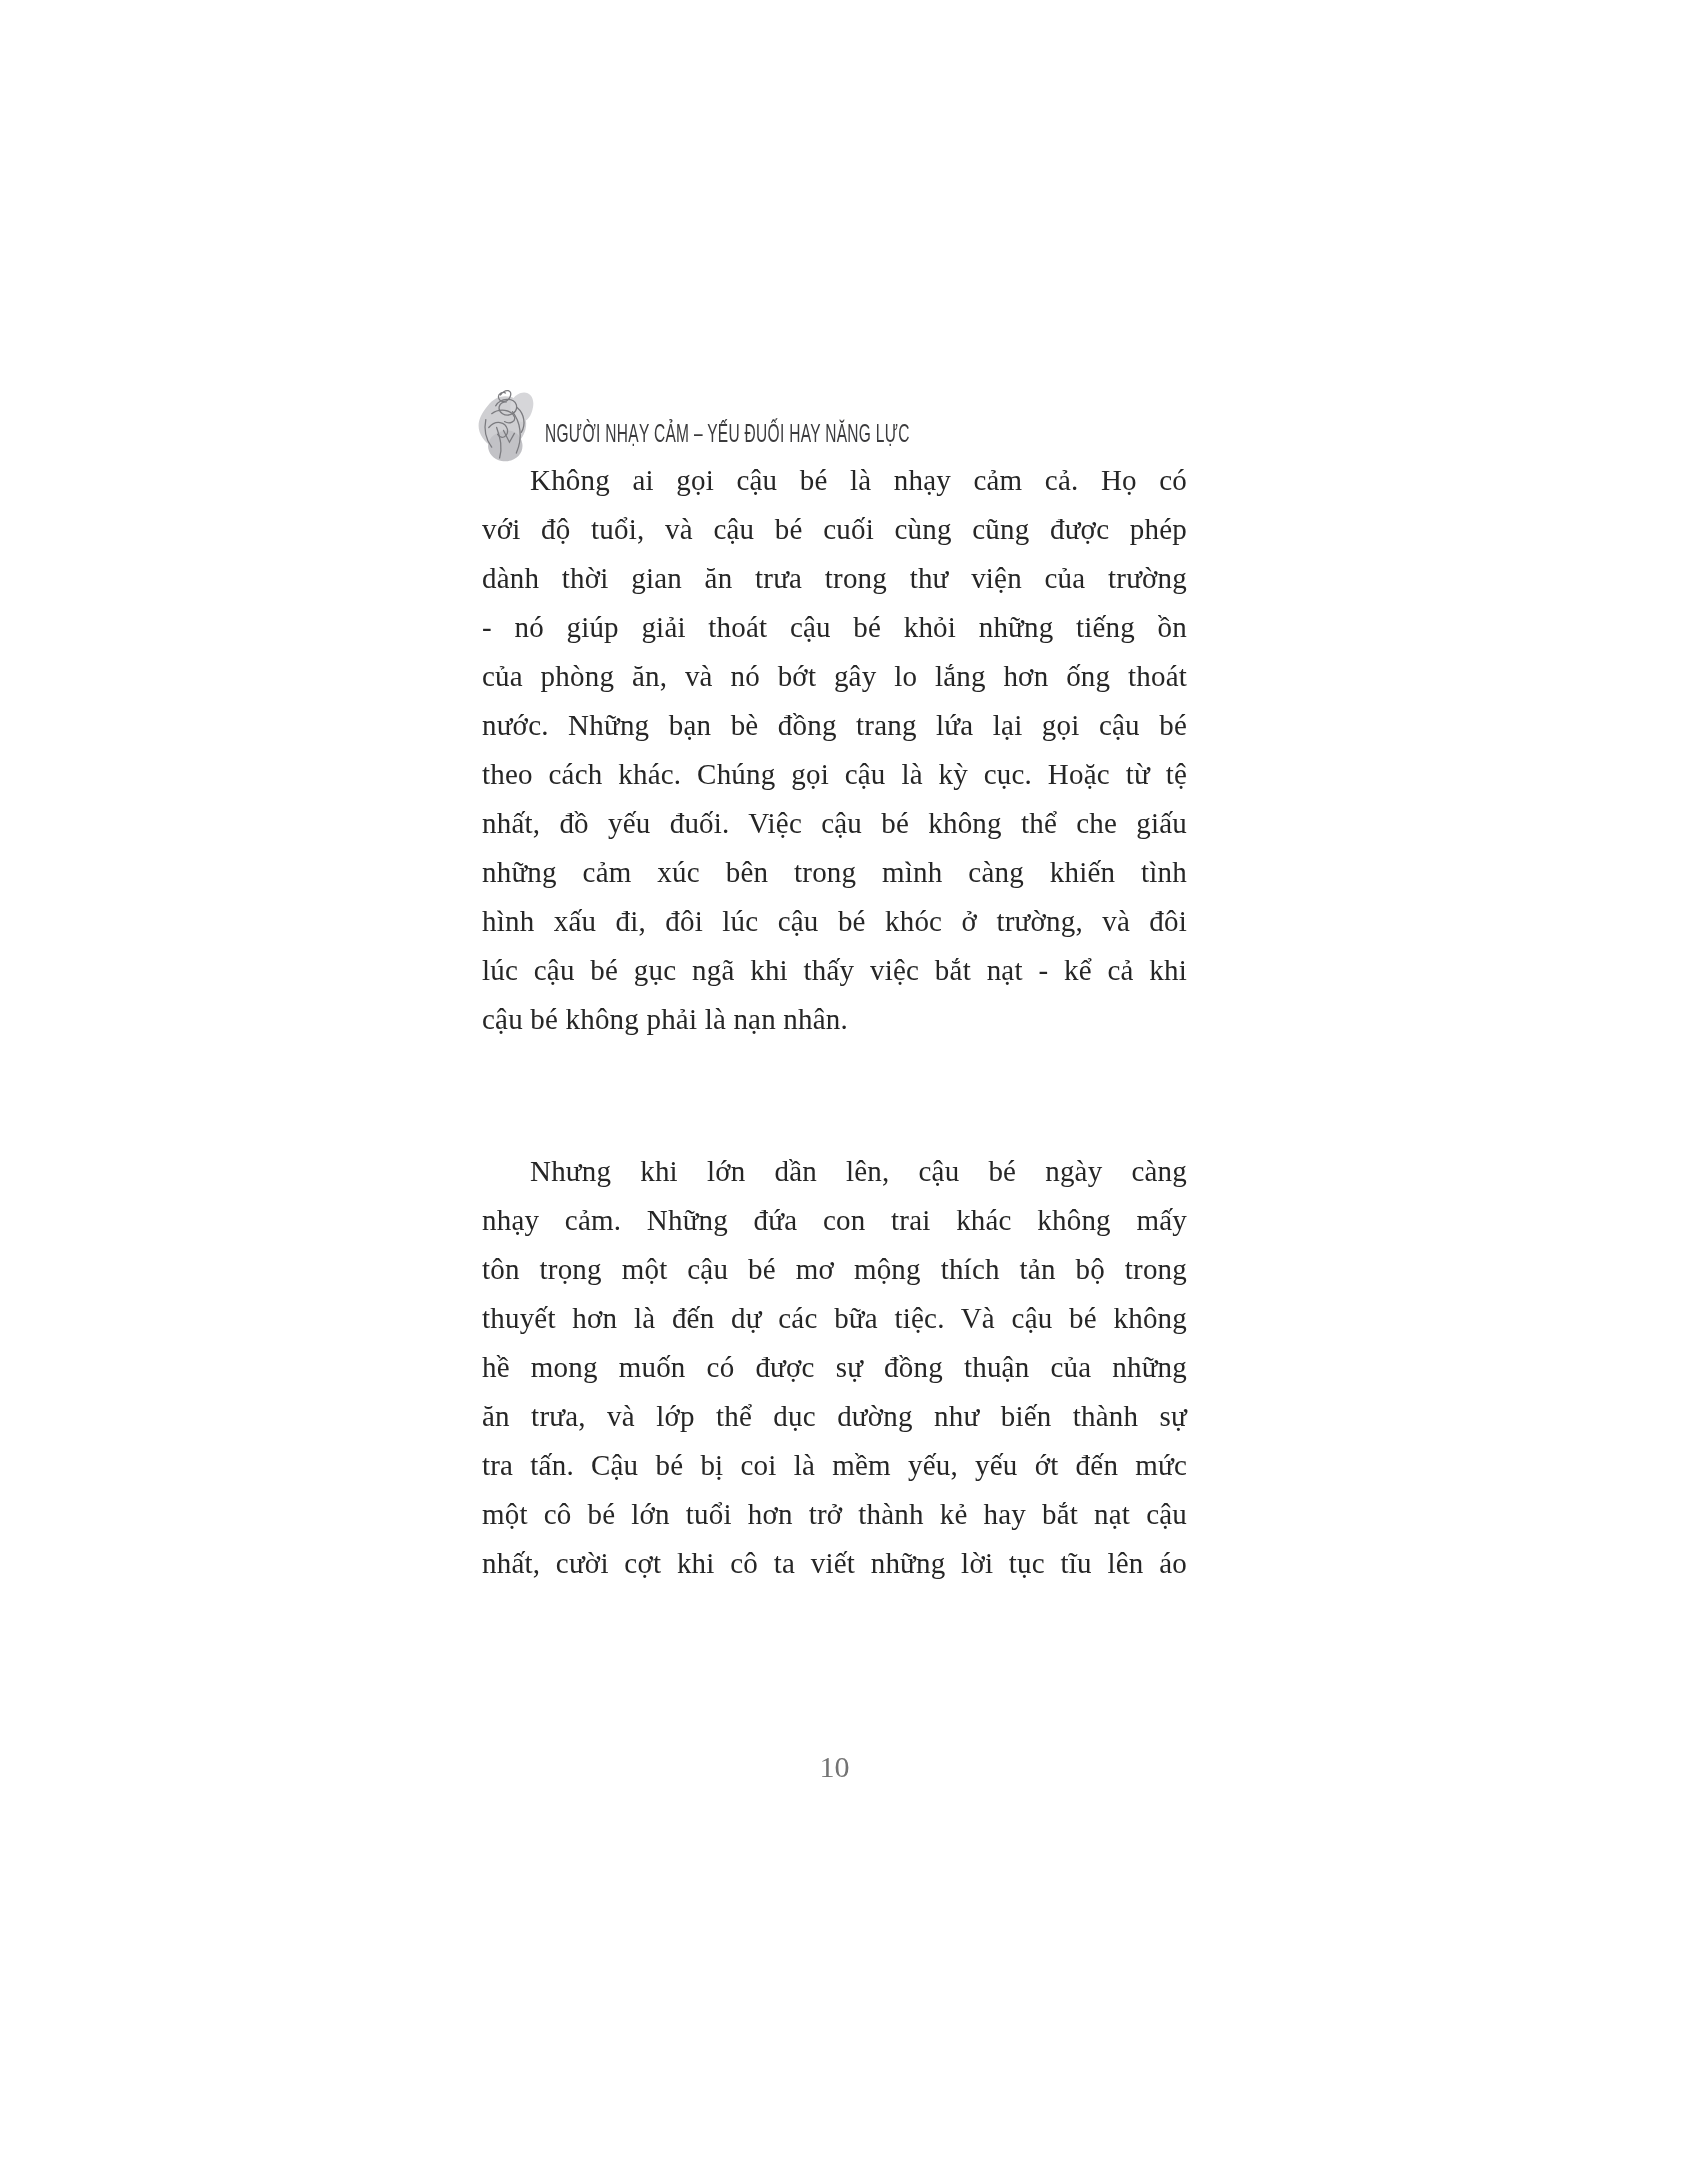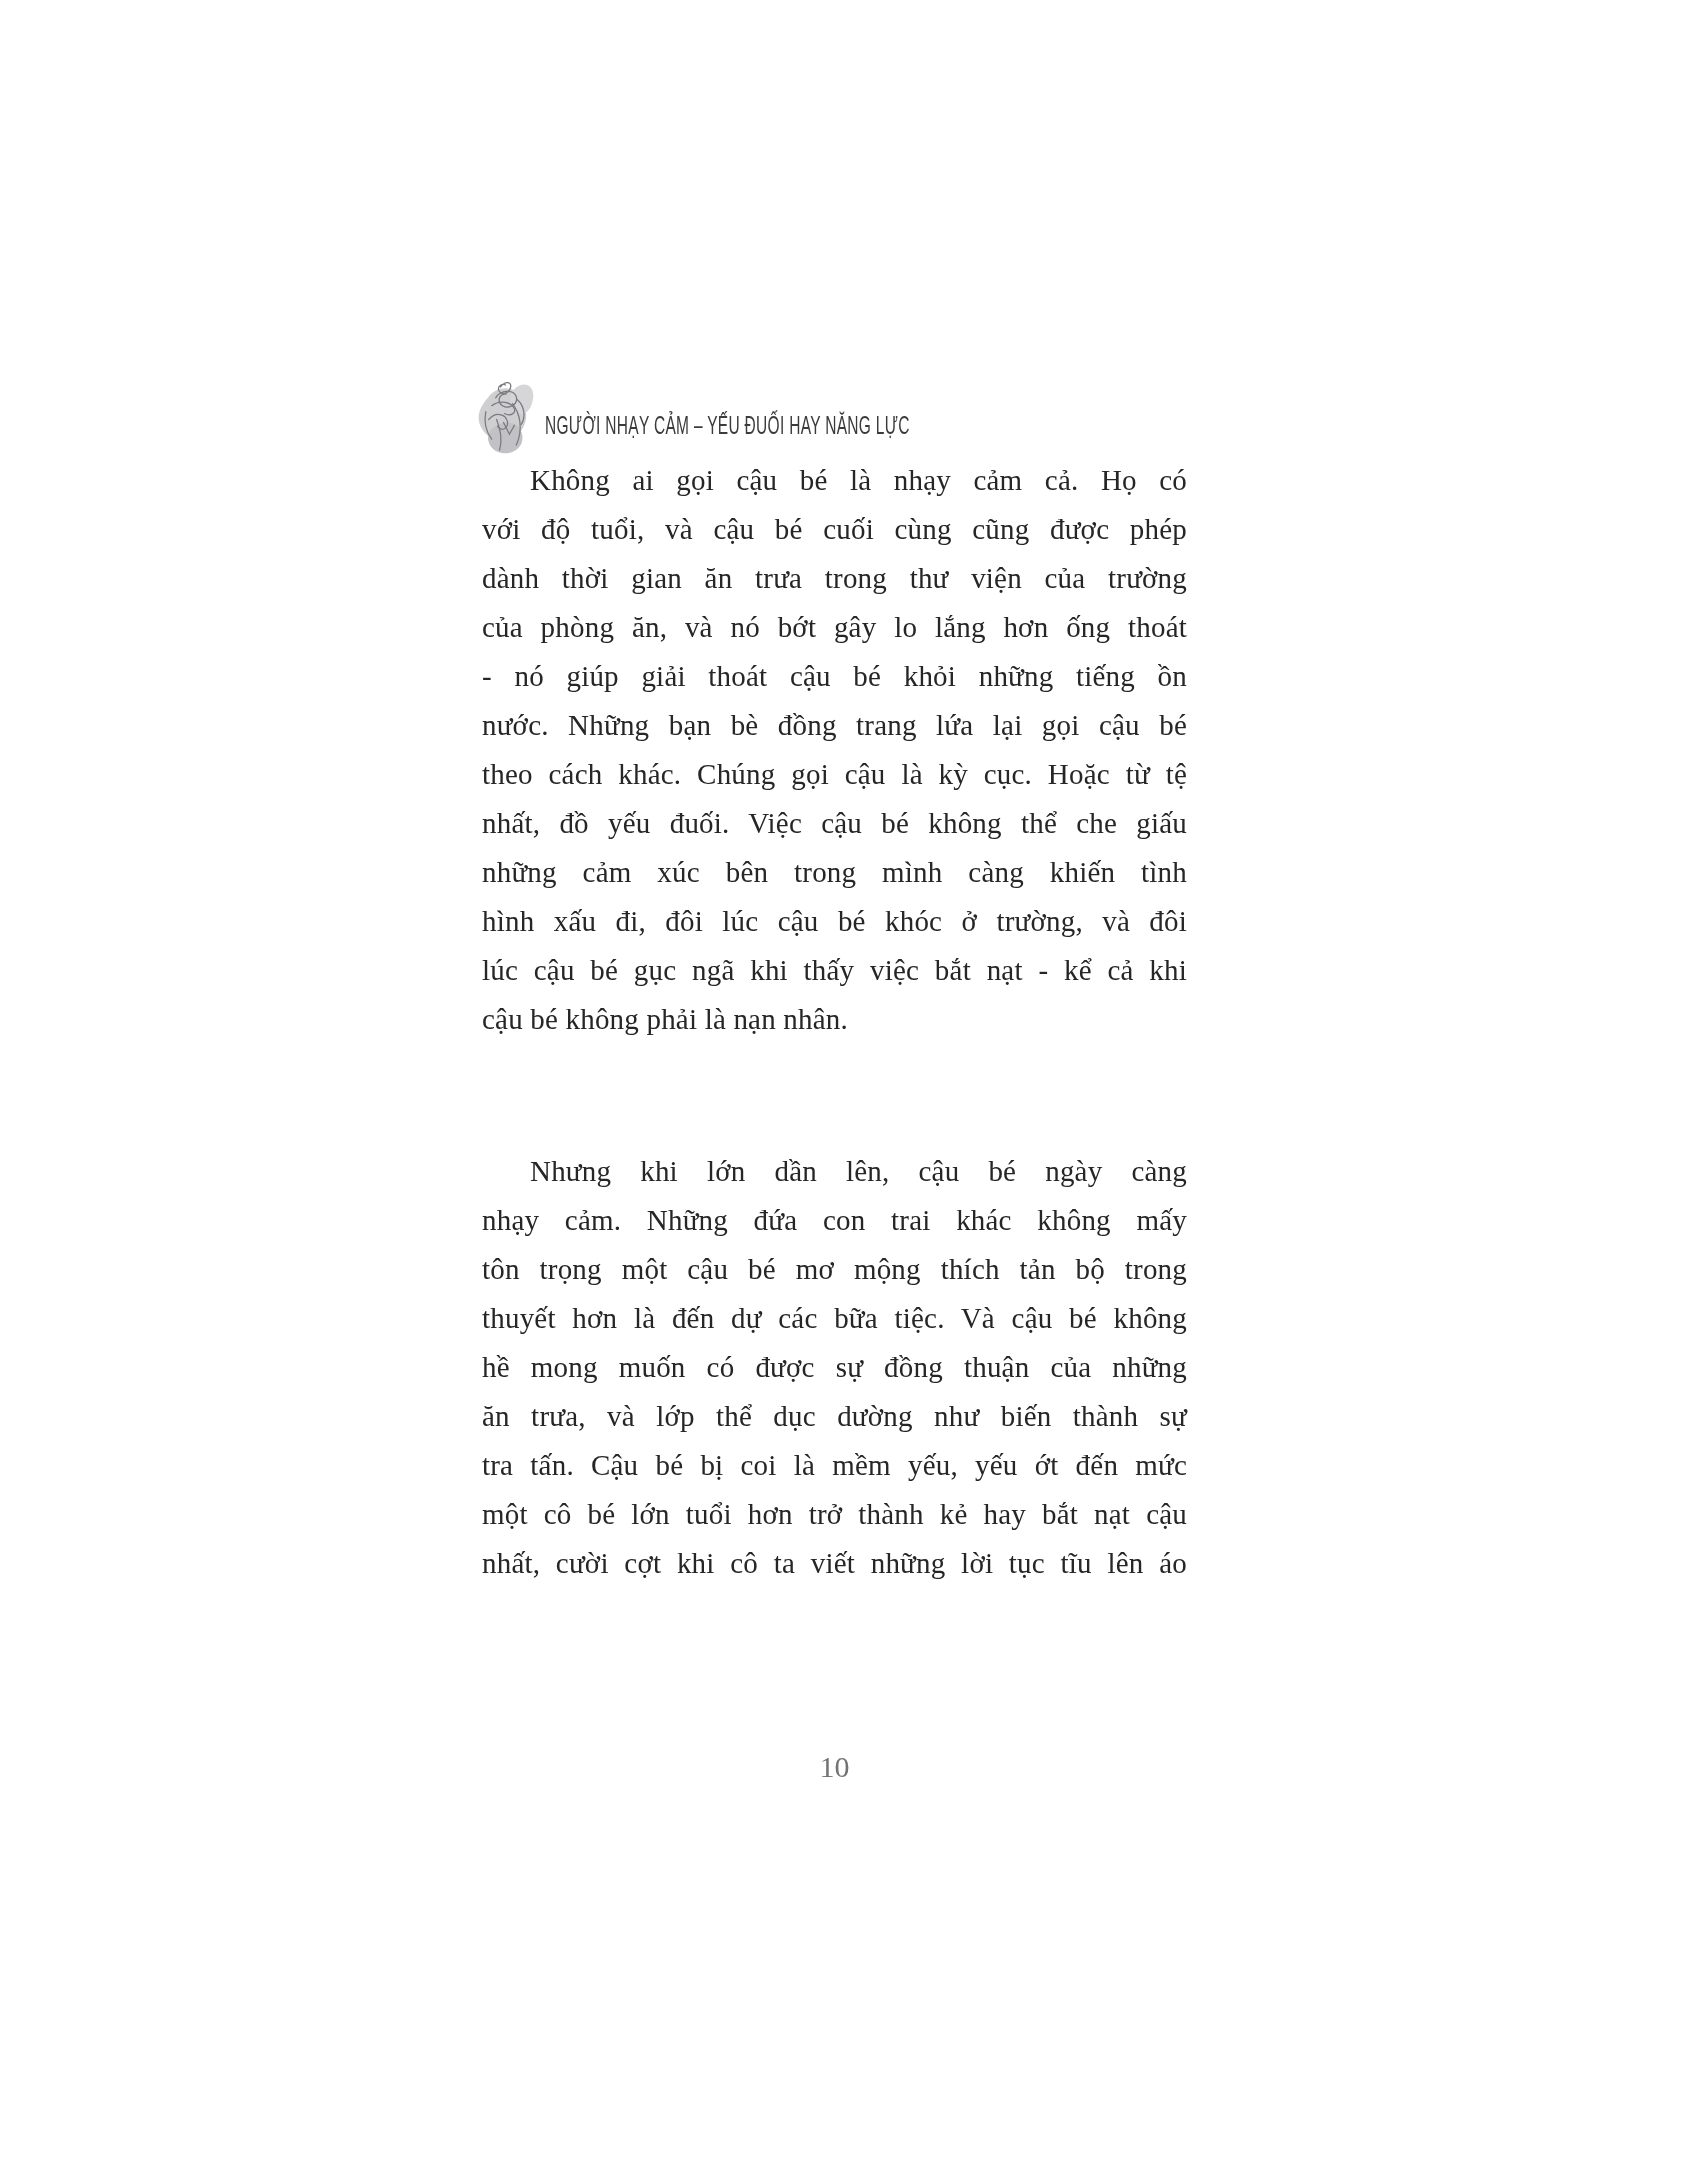--- a/index.html
+++ b/index.html
@@ -14,21 +14,21 @@
     background: #ffffff;
     overflow: hidden;
     font-family: "Liberation Serif", "DejaVu Serif", serif;
     color: #262626;
   }
 
   
   .running-header {
     position: absolute;
     left: 472px;
-    top: 376px;
+    top: 384px;
     width: 554px;
     height: 85px;
   }
   .header-icon {
     position: absolute;
     left: 0;
     top: 0;
     width: 67px;
     height: 83px;
   }
@@ -103,22 +103,22 @@
         </g>
       </svg>
     </span>
     <span class="header-title">NGƯỜI NHẠY CẢM – YẾU ĐUỐI HAY NĂNG LỰC</span>
   </div>
 
   <div class="text-column para-1">
     <div class="line indent">Không ai gọi cậu bé là nhạy cảm cả. Họ có</div>
     <div class="line">với độ tuổi, và cậu bé cuối cùng cũng được phép</div>
     <div class="line">dành thời gian ăn trưa trong thư viện của trường</div>
+    <div class="line">- nó giúp giải thoát cậu bé khỏi những tiếng ồn</div>
     <div class="line">của phòng ăn, và nó bớt gây lo lắng hơn ống thoát</div>
-    <div class="line">- nó giúp giải thoát cậu bé khỏi những tiếng ồn</div>
     <div class="line">nước. Những bạn bè đồng trang lứa lại gọi cậu bé</div>
     <div class="line">theo cách khác. Chúng gọi cậu là kỳ cục. Hoặc từ tệ</div>
     <div class="line">nhất, đồ yếu đuối. Việc cậu bé không thể che giấu</div>
     <div class="line">những cảm xúc bên trong mình càng khiến tình</div>
     <div class="line">hình xấu đi, đôi lúc cậu bé khóc ở trường, và đôi</div>
     <div class="line">lúc cậu bé gục ngã khi thấy việc bắt nạt - kể cả khi</div>
     <div class="line flush">cậu bé không phải là nạn nhân.</div>
   </div>
 
   <div class="text-column para-2">

